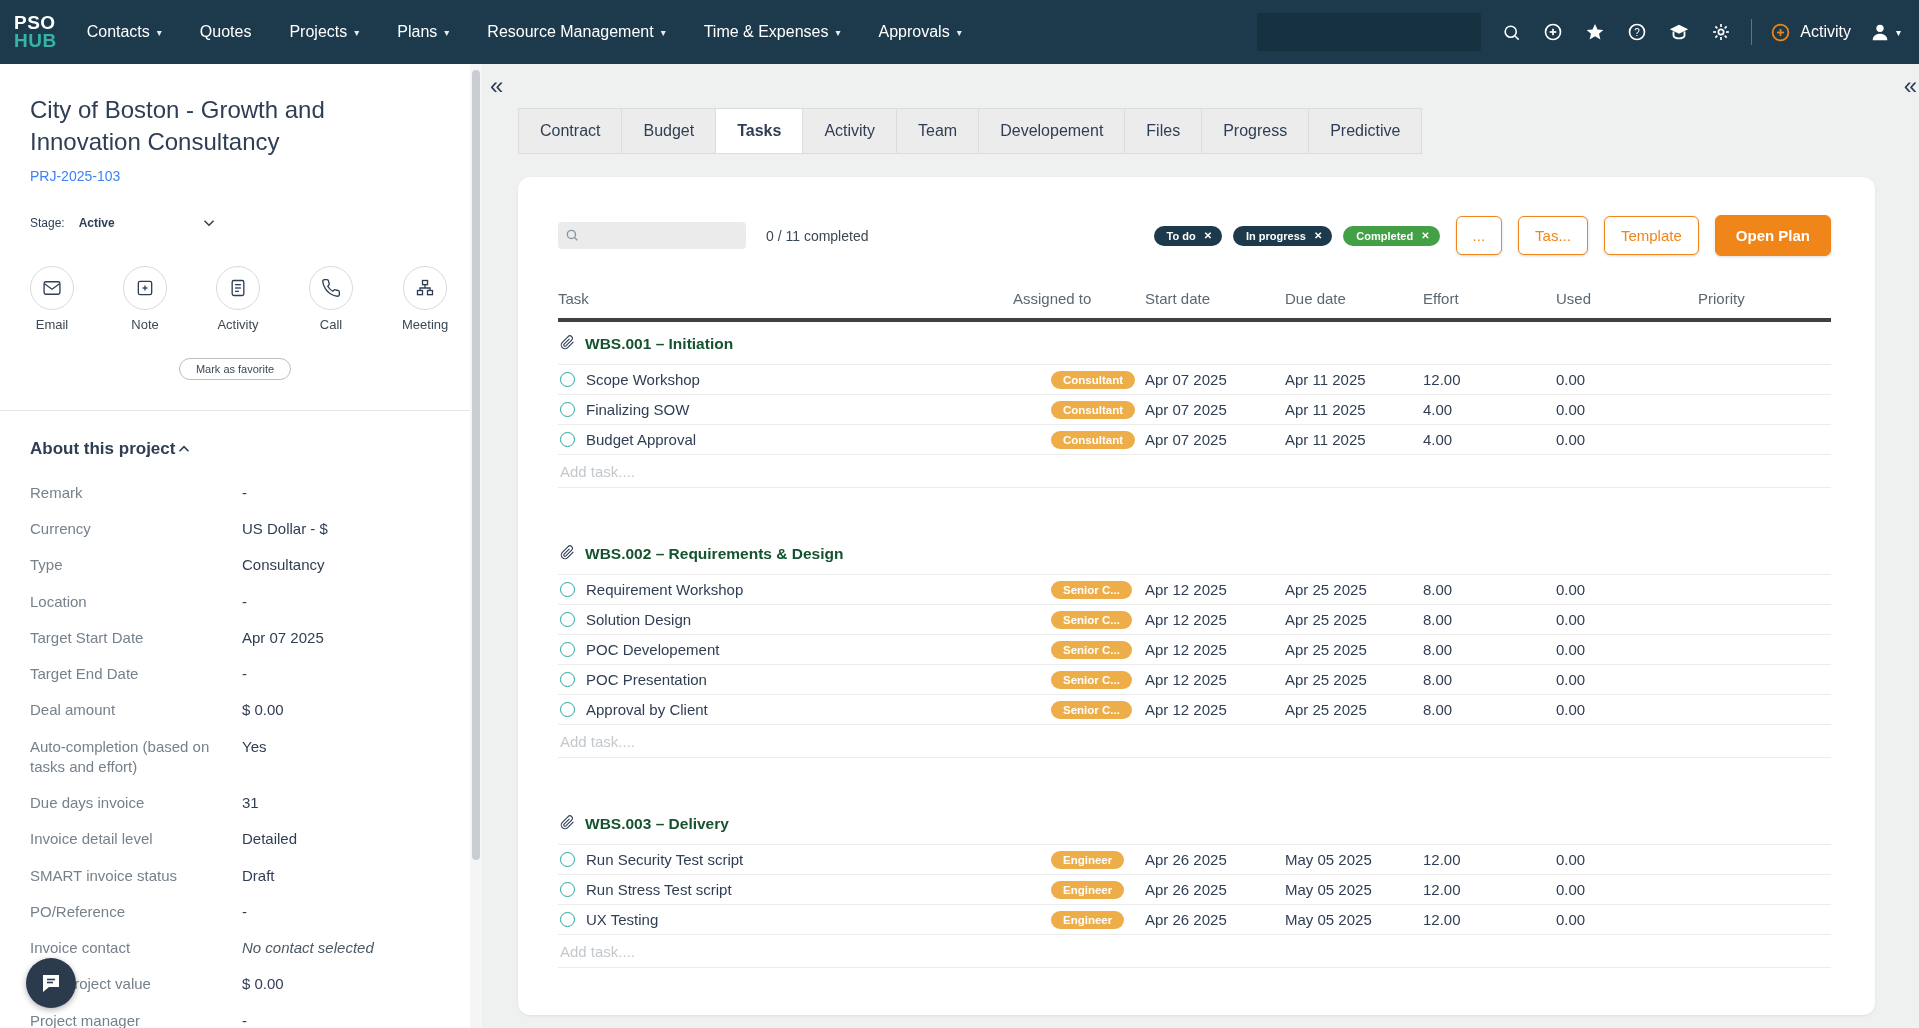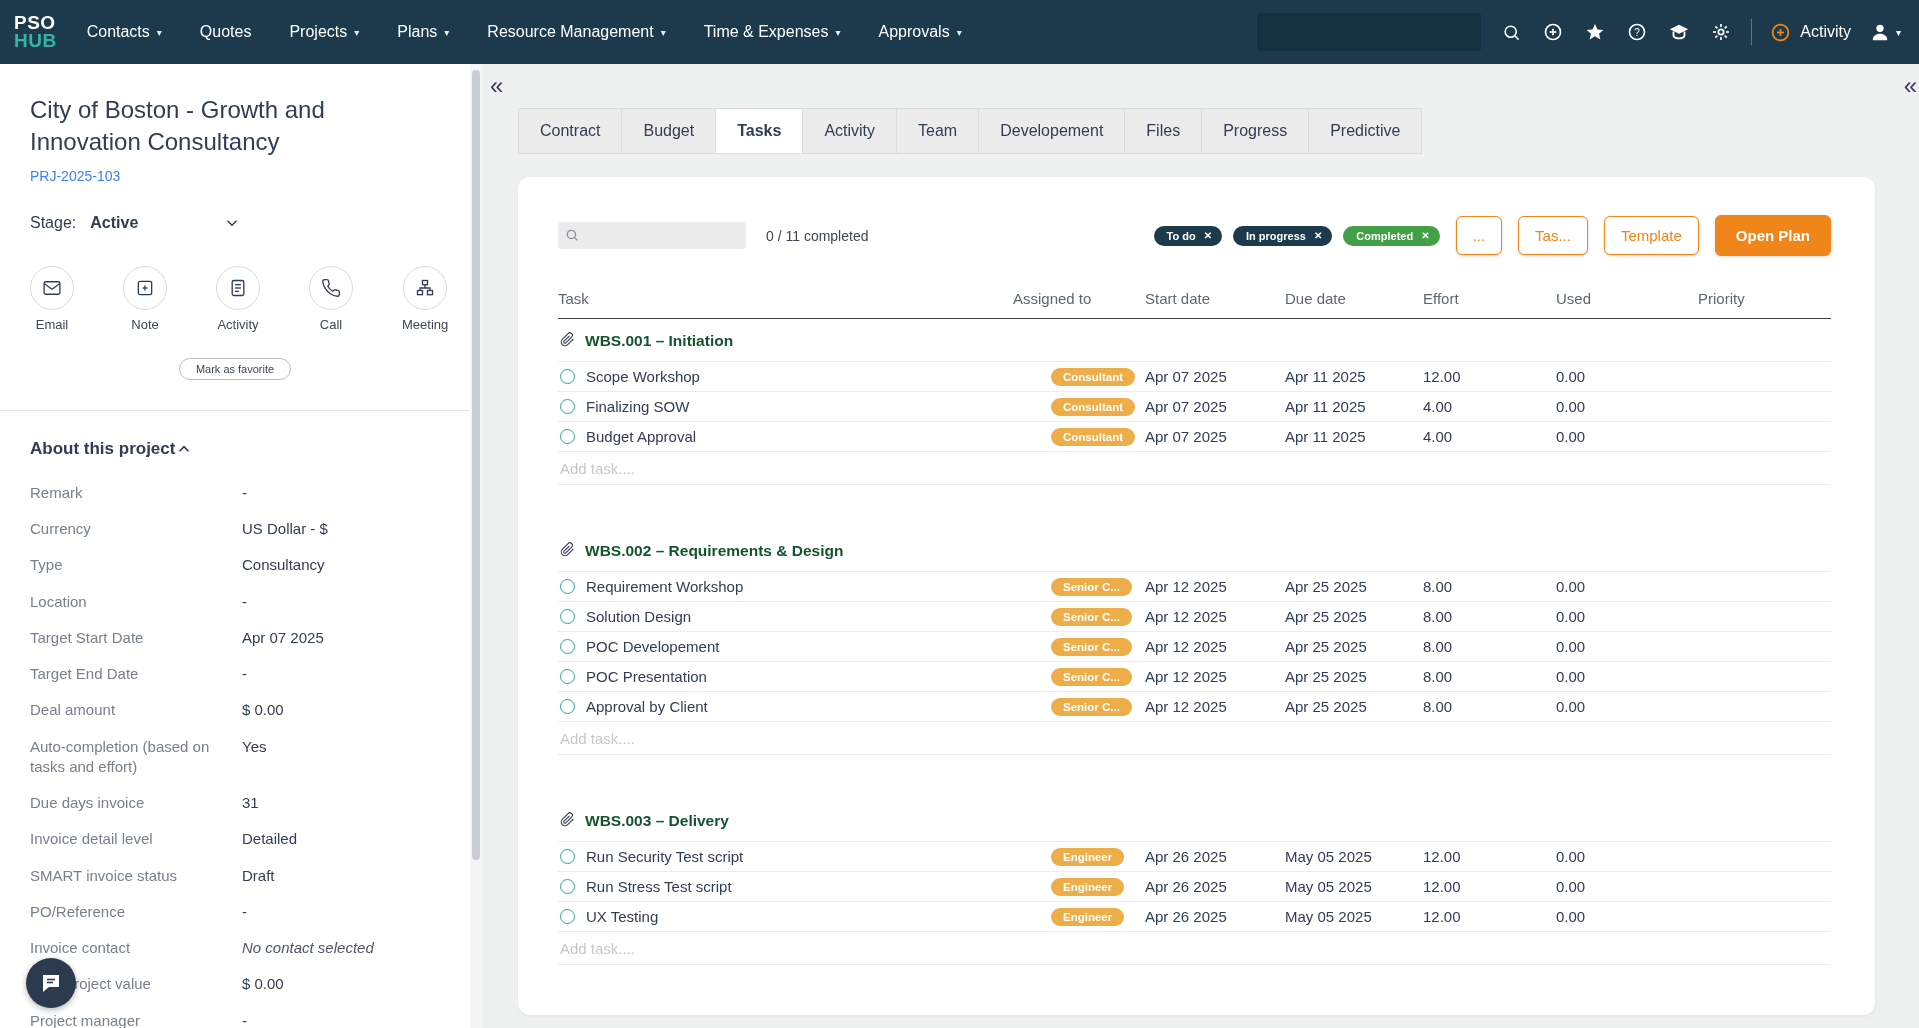--- a/index.html
+++ b/index.html
@@ -26,21 +26,21 @@
   
   .page { display:flex; height:964px; }
   .sidebar { width:470px; background:#ffffff; padding:30px 30px 0 30px; position:relative; overflow:hidden; flex-shrink:0; }
   .side-scrollbar { width:12px; background:#f5f5f5; position:relative; flex-shrink:0; }
   .side-scrollbar .thumb { position:absolute; top:6px; left:2px; width:8px; height:82%; background:#c9cdd1; border-radius:4px; }
   .main { flex:1; position:relative; padding:0 44px 0 36px; overflow:hidden; }
 
   
   .proj-title { font-size:24px; font-weight:500; color:#2f3e54; line-height:1.35; }
   .proj-code { font-size:14px; color:#3b82f6; margin-top:9px; }
-  .stage-row { margin-top:30px; display:flex; align-items:center; font-size:16px; }
+  .stage-row { margin-top:30px; display:flex; align-items:center; font-size:12px; }
   .stage-label { color:#2f3e54; margin-right:14px; }
   .stage-value { color:#2f3e54; font-weight:600; }
   .stage-chevron { margin-left:85px; display:flex; cursor:pointer; }
   .quick-actions { display:flex; gap:49px; margin-top:34px; }
   .qa { display:flex; flex-direction:column; align-items:center; cursor:pointer; }
   .qa .circ { width:44px; height:44px; border:1px solid #d7dadd; border-radius:50%; display:flex; align-items:center; justify-content:center; color:#2f3e54; background:#fff; }
   .qa .qa-label { font-size:13px; color:#3c4853; margin-top:7px; }
   .fav-wrap { display:flex; justify-content:center; margin-top:26px; }
   .fav-btn { border:1px solid #b9bec3; border-radius:12px; background:#fff; font-size:11px; color:#3c4853; padding:4px 16px; cursor:pointer; font-family:inherit; }
   .side-divider { border-top:1px solid #e4e6e8; margin:30px -30px 0 -30px; }
@@ -70,21 +70,21 @@
   .chips { margin-left:auto; display:flex; gap:11px; align-items:center; }
   .chip { display:flex; align-items:center; gap:8px; border-radius:12px; padding:4px 10px 4px 13px; font-size:11px; font-weight:bold; color:#fff; cursor:pointer; }
   .chip .x { font-size:10px; cursor:pointer; }
   .chip.navy { background:#1d3a4c; }
   .chip.green { background:#43a047; }
   .tbtn { margin-left:16px; background:#ffffff; border:1px solid #f08519; color:#f08519; border-radius:6px; font-size:15px; padding:10px 16px; cursor:pointer; font-family:inherit; box-shadow:0 1px 3px rgba(0,0,0,0.15); }
   .tbtn.solid { background:#f08519; color:#ffffff; font-weight:600; padding:11px 20px; }
 
   
   .thead, .trow { display:grid; grid-template-columns:455px 132px 140px 138px 133px 142px 1fr; align-items:center; }
-  .thead { margin-top:34px; padding-bottom:11px; border-bottom:1px solid #404040; color:#5c6770; font-size:15px; }
+  .thead { margin-top:34px; padding-bottom:11px; border-bottom:4px solid #404040; color:#5c6770; font-size:15px; }
   .group-header { display:flex; align-items:flex-start; gap:10px; padding:13px 2px 11px 2px; border-bottom:1px solid #ececec; font-size:15.5px; font-weight:bold; color:#14532d; }
   .group-block.later { margin-top:44px; }
   .trow { height:30px; border-bottom:1px solid #ececec; font-size:15px; color:#2f3e54; }
   .task-cell { display:flex; align-items:center; gap:11px; padding-left:2px; }
   .task-circle { width:15px; height:15px; border:1.6px solid #2aa79e; border-radius:50%; flex-shrink:0; cursor:pointer; }
   .pill { display:inline-block; background:#edae4a; color:#ffffff; font-size:11.5px; font-weight:600; padding:3px 12px; border-radius:11px; white-space:nowrap;margin-left:38px; }
   .add-task { height:33px; line-height:33px; border-bottom:1px solid #ececec; color:#c3c8cc; font-size:15px; padding-left:2px; cursor:text; }
 
   
   .chat-fab { position:absolute; left:26px; bottom:20px; width:50px; height:50px; background:#2b3a4d; border-radius:50%; display:flex; align-items:center; justify-content:center; cursor:pointer; box-shadow:0 2px 6px rgba(0,0,0,0.3); z-index:10; }

